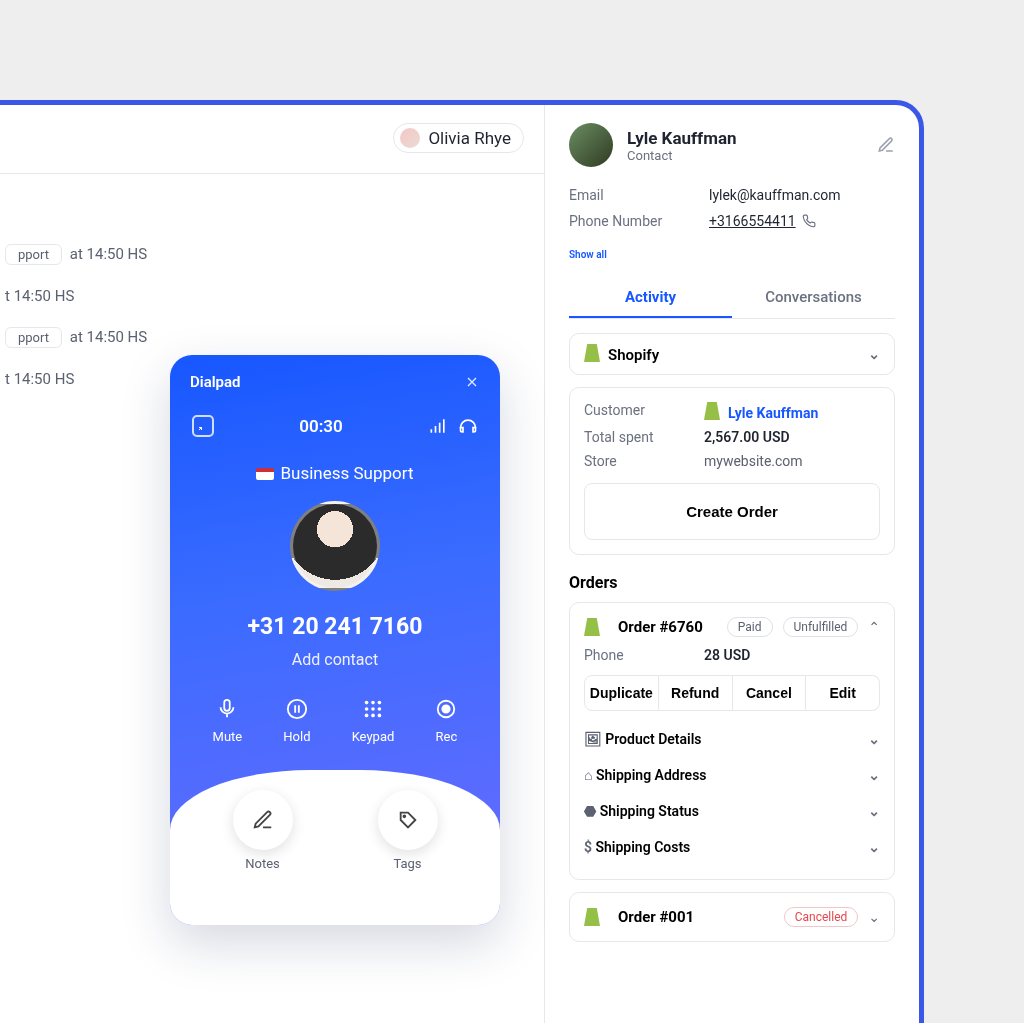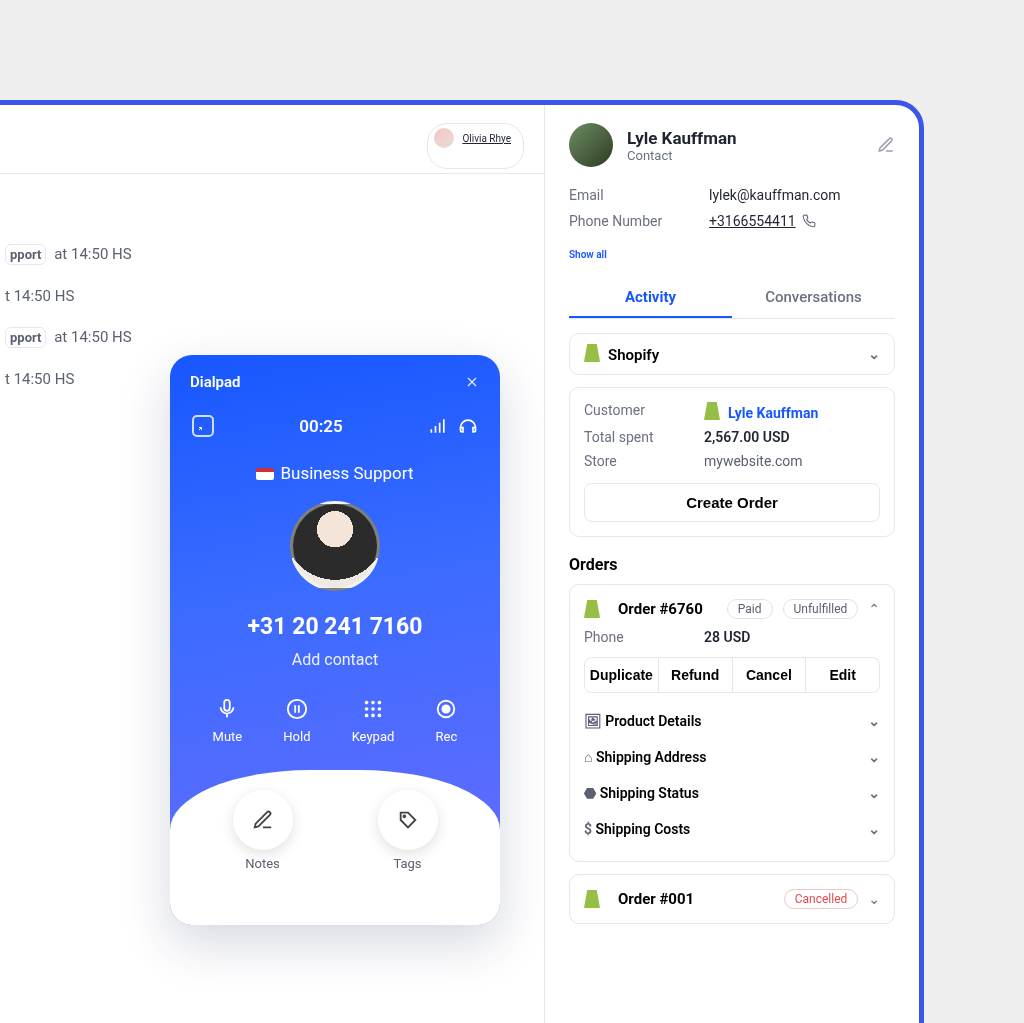--- a/index.html
+++ b/index.html
@@ -27,44 +27,42 @@
   border-right: 1px solid #e6e7eb;
   position: relative;
   padding: 18px 20px;
 }
 .user-chip {
   position: absolute;
   top: 18px;
   right: 20px;
   border: 1px solid #e6e7eb;
   border-radius: 20px;
-  padding: 4px 12px 20px 6px;
+  padding: 4px 12px 4px 6px;
   display: inline-flex;
   align-items: center;
   gap: 8px;
-  font-size: 10px;
+  font-size: 17px;
   color: #1f2430;
   background: #fff;
-  text-decoration: underline;
 }
 .avatar-sm {
   width: 20px; height: 20px; border-radius: 50%;
   background: linear-gradient(135deg,#f3c6c6,#eadbd4);
 }
 .feed { margin-top: 70px; }
 .feed-item { font-size: 15px; color: #1f2430; margin-bottom: 22px; white-space: nowrap; }
 .feed-item .tag {
   display: inline-block;
   border: 1px solid #e6e7eb;
   border-radius: 6px;
-  padding: 2px 4px;
+  padding: 2px 12px;
   font-size: 13px;
   color: #5b6170;
   margin-right: 4px;
-  font-weight: bold;
 }
 .feed-item .time { color: #5b6170; }
 .hline { border-top: 1px solid #e6e7eb; margin: 8px -20px 0 -20px; }
 .right-pane { flex: 1; padding: 18px 24px; overflow: hidden; }
 .contact-header { display: flex; align-items: center; gap: 14px; margin-bottom: 20px; }
 .avatar-md {
   width: 44px; height: 44px; border-radius: 50%;
   background: linear-gradient(135deg,#6b8e63,#2f3a22);
 }
 .contact-name { font-size: 17px; font-weight: 700; color: #1f2430; }
@@ -105,21 +103,21 @@
 }
 .info-row { display: flex; font-size: 14px; margin-bottom: 8px; }
 .info-lab { width: 120px; color: #6b7180; }
 .info-val { font-weight: 600; color: #1f2430; }
 .link-val { color: #1757ff; font-weight: 700; }
 .btn-full {
   width: 100%;
   border: 1px solid #e6e7eb;
   background: #fff;
   border-radius: 8px;
-  padding: 10px;
+  padding: 19px;
   font-size: 15px;
   font-weight: 600;
   cursor: pointer;
   margin-top: 6px;
 }
 .section-h { font-size: 16px; font-weight: 700; margin: 18px 0 10px; }
 .order-card { border: 1px solid #e6e7eb; border-radius: 10px; padding: 14px; margin-bottom: 12px; }
 .order-head { display: flex; align-items: center; gap: 10px; }
 .order-title { font-weight: 700; font-size: 15px; flex: 1; }
 .pill { border: 1px solid #e0e1e6; border-radius: 12px; padding: 2px 10px; font-size: 12px; color: #5b6170; }
@@ -348,21 +346,21 @@
           <path d="M18 6 6 18M6 6l12 12"></path>
         </svg>
     </span>
   </div>
   <div class="dp-status">
     <span class="dp-sq">
       <svg width="12" height="12" viewBox="0 0 24 24" stroke="#fff" stroke-width="2" fill="none">
           <path d="M9 15l-5 5M4 15h5v5"></path>
         </svg>
     </span>
-    <span class="dp-timer">00:25</span>
+    <span class="dp-timer">00:30</span>
     <span class="dp-icons">
       <svg width="20" height="20" viewBox="0 0 24 24" stroke="#fff" stroke-width="2">
           <path d="M4 20v-4M9 20v-8M14 20V8M19 20V4"></path>
         </svg>
       <svg width="20" height="20" viewBox="0 0 24 24" fill="none" stroke="#fff" stroke-width="2">
           <path d="M3 14a9 9 0 0 1 18 0"></path>
           <path d="M21 14v3a2 2 0 0 1-2 2h-1v-5h3ZM3 14v3a2 2 0 0 0 2 2h1v-5H3Z"></path>
         </svg>
     </span>
   </div>

